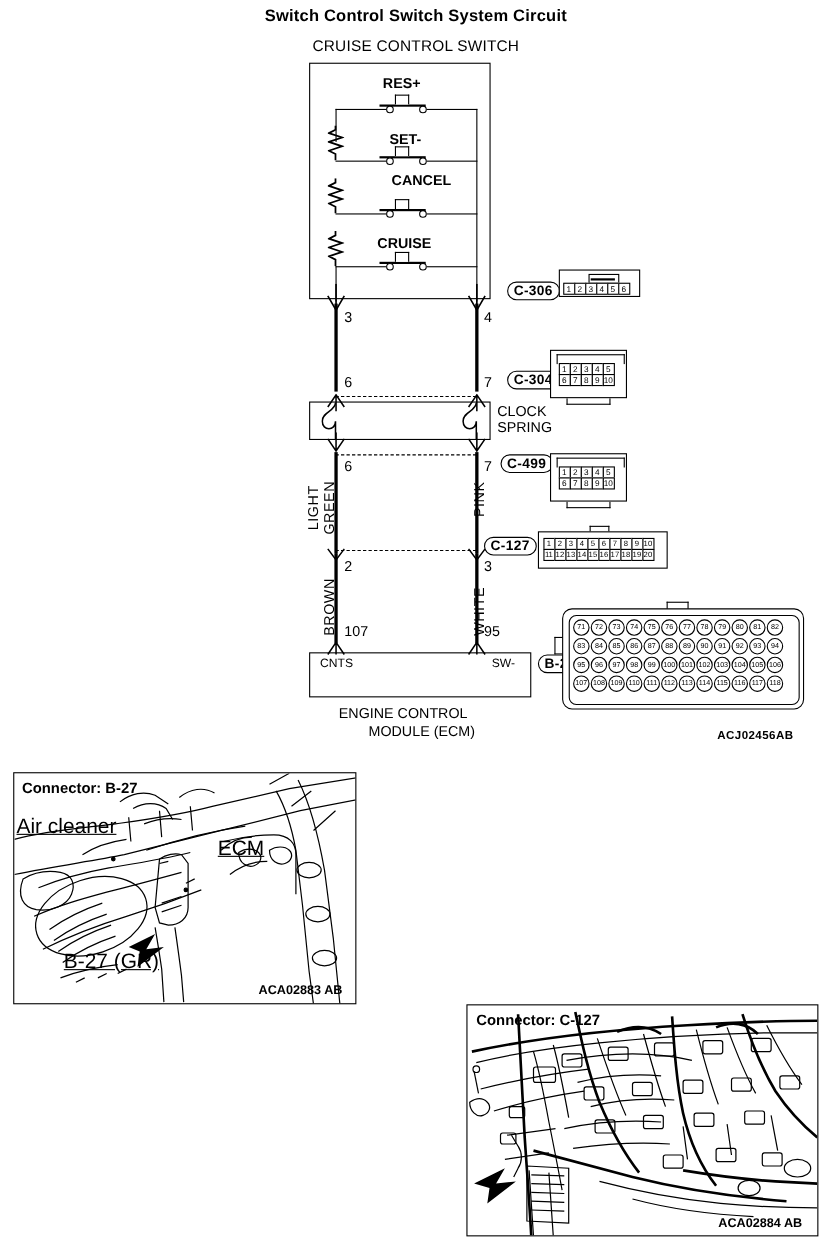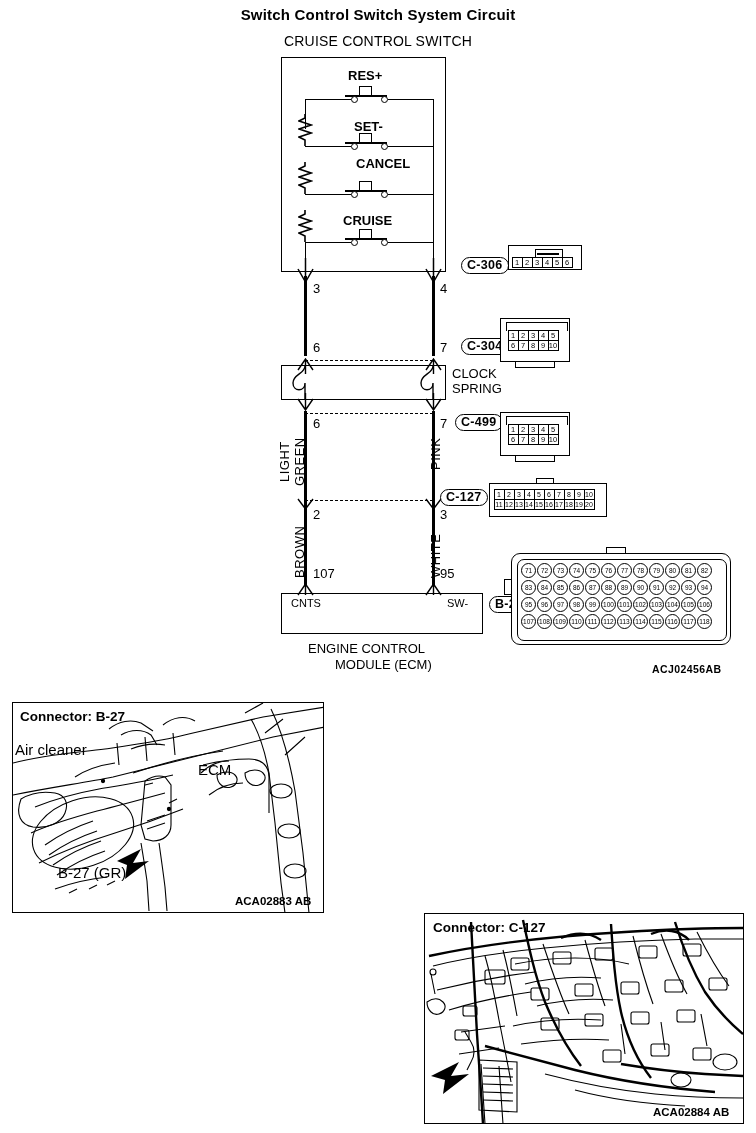--- a/index.html
+++ b/index.html
@@ -51,21 +51,21 @@
   
   .ecmpin{border:1.1px solid #000;border-radius:50%;box-sizing:border-box;
           display:flex;align-items:center;justify-content:center;
           font-size:6.5px;background:#fff;}
 
   
   .panel{border:1.6px solid #000;background:#fff;box-sizing:border-box;
          overflow:hidden;position:relative;text-align:right;}
   .pcaption{font-size:13.5px;font-weight:bold;white-space:nowrap;}
   .pcode{font-size:11.5px;font-weight:bold;white-space:nowrap;}
-  .plabel{font-size:15px;white-space:nowrap;}
+  .plabel{font-size:19px;white-space:nowrap;text-decoration:underline;}
   #diagcode{font-size:10.5px;font-weight:bold;letter-spacing:.4px;}
 </style>
 </head>
 <body>
 
 <div class="abs" id="title">Switch Control Switch System Circuit</div>
 <div class="abs" id="subtitle">CRUISE CONTROL SWITCH</div>
 
 <div class="abs box" style="left:281px;top:57px;width:165px;height:215px;"></div>
 

